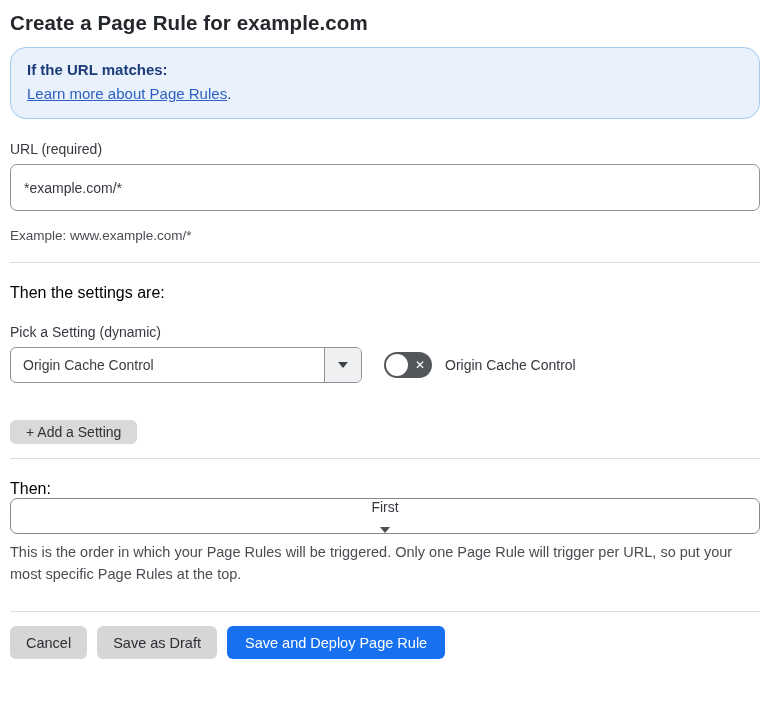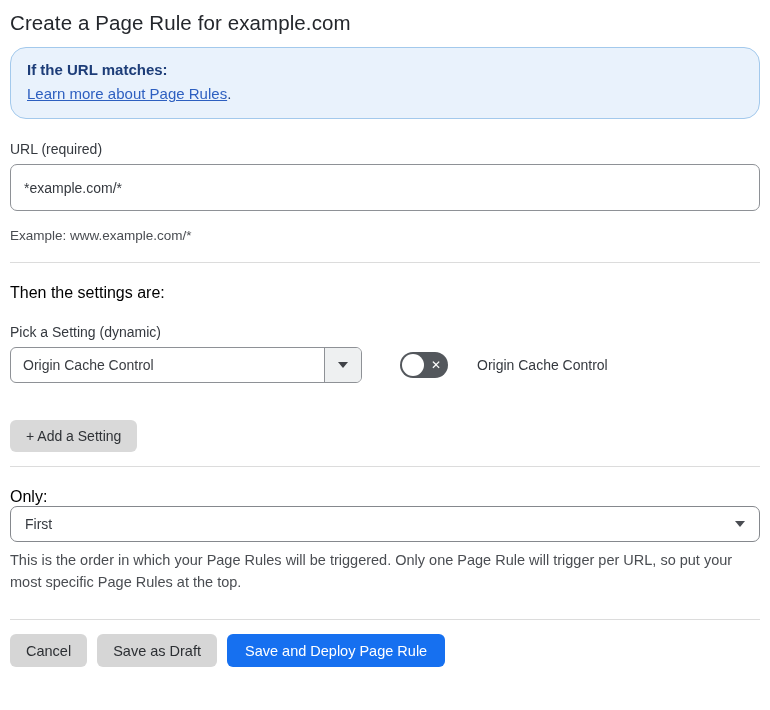--- a/index.html
+++ b/index.html
@@ -5,21 +5,21 @@
   * { box-sizing: border-box; margin: 0; padding: 0; }
   html, body { width: 770px; height: 710px; background: #ffffff; overflow: hidden; }
   body {
     font-family: "Liberation Sans", "DejaVu Sans", sans-serif;
     color: #35393f;
   }
   .container { padding: 9px 10px; }
 
   .page-title {
     font-size: 20.5px;
-    font-weight: 400;
+    font-weight: 700;
     color: #24272c;
     line-height: 27px;
     letter-spacing: 0.1px;
   }
 
   .info-box {
     margin-top: 11px;
     background: #e9f2fc;
     border: 1px solid #a3c9ec;
     border-radius: 16px;
@@ -74,21 +74,20 @@
   .section-heading {
     font-size: 16px;
     font-weight: 400;
     color: #000000;
     margin-top: 21px;
   }
 
   .setting-row {
     display: flex;
     align-items: center;
-    gap: 16px;
   }
 
   .select-box {
     width: 352px;
     height: 36px;
     border: 1px solid #8e9196;
     border-radius: 6px;
     background: #fff;
     display: flex;
     align-items: stretch;
@@ -145,21 +144,21 @@
   }
 
   .toggle-label {
     margin-left: 13px;
     font-size: 14px;
     color: #35393f;
   }
 
   .add-btn {
     margin-top: 37px;
-    height: 32px;
+    height: 24px;
     background: #d9d9d9;
     border: none;
     border-radius: 6px;
     padding: 0 16px;
     font-size: 14px;
     color: #2f3236;
     font-family: "Liberation Sans", "DejaVu Sans", sans-serif;
     cursor: pointer;
   }
 
@@ -169,20 +168,21 @@
     border: 1px solid #85888d;
     border-radius: 7px;
     background: #fff;
     display: flex;
     align-items: center;
     justify-content: space-between;
     padding: 0 14px;
     font-size: 14px;
     color: #35393f;
     cursor: pointer;
+    flex-direction: column;
   }
   .select-full .tri-down {
     border-top-color: #4a4d52;
   }
 
   .helper-text {
     margin-top: 7px;
     font-size: 14.5px;
     line-height: 22px;
     color: #4a4d52;
@@ -239,21 +239,21 @@
       <span class="knob"></span>
       <span class="toggle-glyph">✕</span>
     </div>
     <span class="toggle-label">Origin Cache Control</span>
   </div>
 
   <button class="add-btn">+ Add a Setting</button>
 
   <hr class="divider divider-2">
 
-  <h2 class="section-heading">Only:</h2>
+  <h2 class="section-heading">Then:</h2>
 
   <div class="select-full">
     <span>First</span>
     <span class="tri-down"></span>
   </div>
   <div class="helper-text">This is the order in which your Page Rules will be triggered. Only one Page Rule will trigger per URL, so put your most specific Page Rules at the top.</div>
 
   <hr class="divider divider-3">
 
   <div class="footer">

